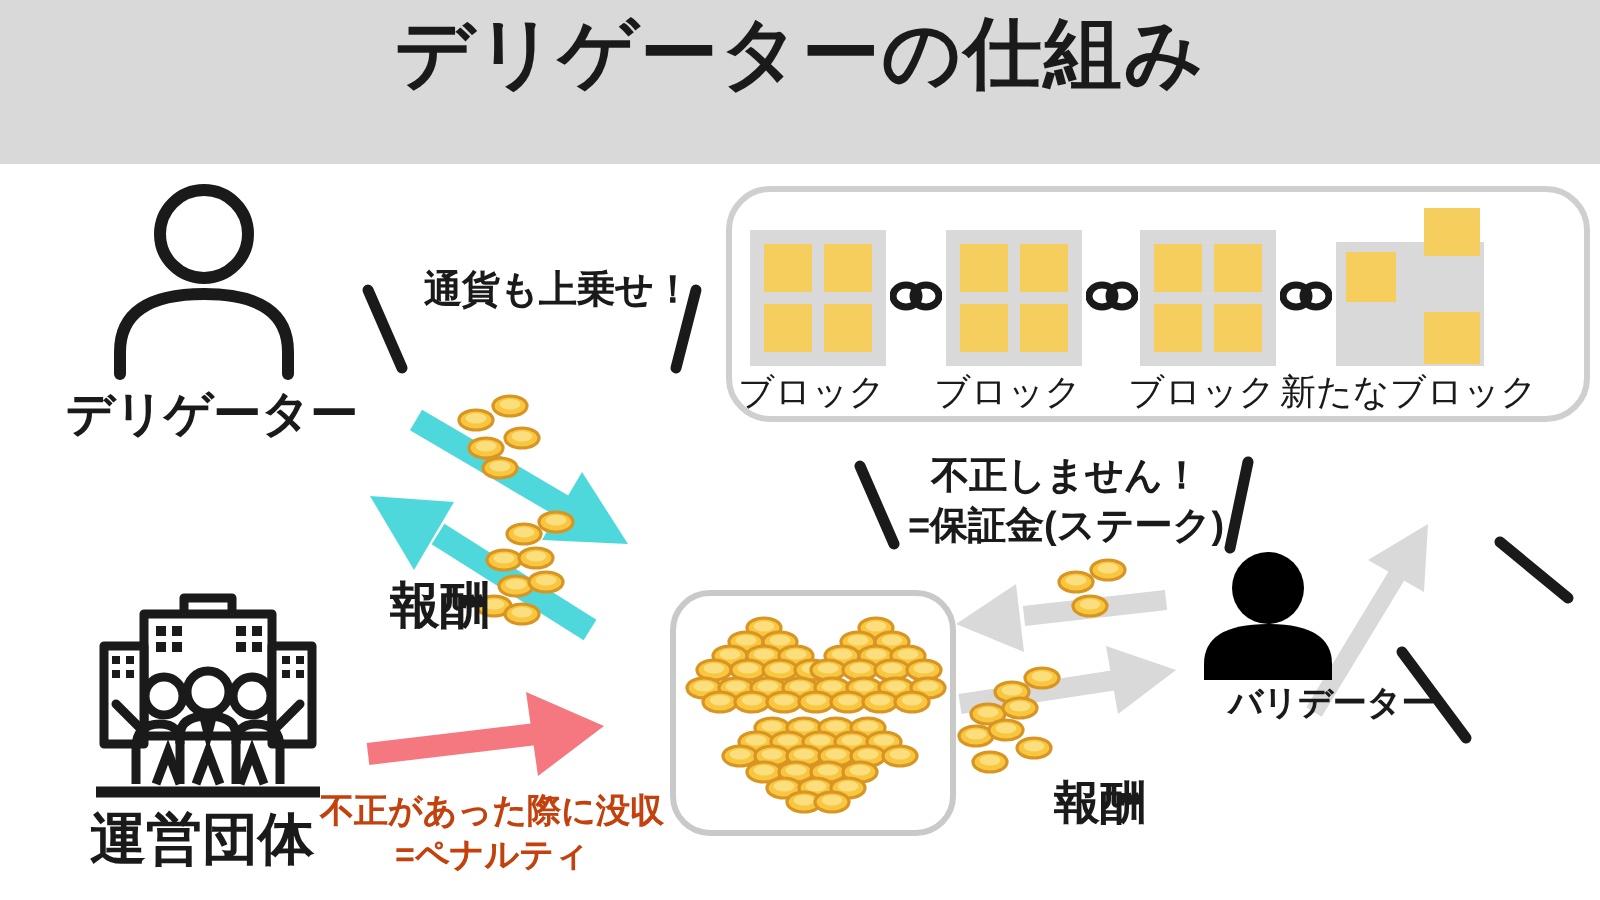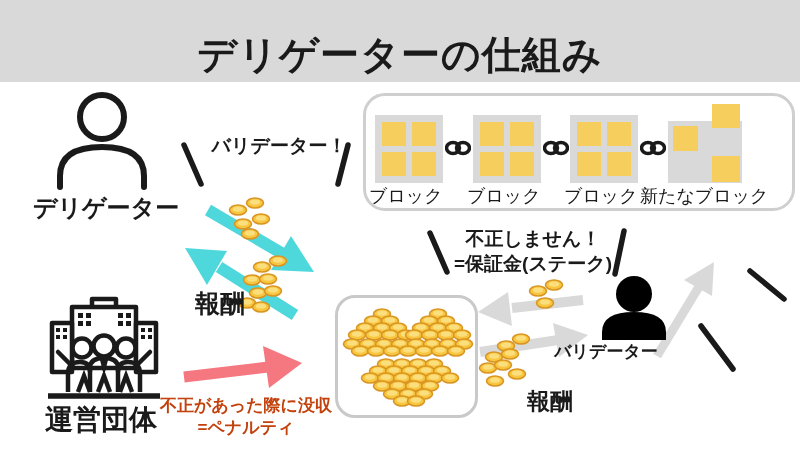--- a/index.html
+++ b/index.html
@@ -1,20 +1,20 @@
 <!DOCTYPE html>
 <html><head>
 <meta charset="utf-8">
 <style>
   html,body{margin:0;padding:0;background:#fff;}
   .stage{position:relative;width:800px;height:450px;background:#ffffff;overflow:hidden;
          font-family:"Liberation Sans","DejaVu Sans",sans-serif;color:#1a1a1a;}
   .abs{position:absolute;}
   .banner{left:0;top:0;width:800px;height:82px;background:#d9d9d9;
-          display:flex;align-items:flex-end;justify-content:center;}
+          display:flex;align-items:flex-start;justify-content:center;}
   .title{font-size:39px;font-weight:bold;letter-spacing:1px;}
   .cap{position:absolute;font-weight:bold;text-align:center;line-height:1.3;}
   
   .chain-box{left:363px;top:93px;width:426px;height:112px;background:#fff;
              border:3px solid #cfcfcf;border-radius:22px;}
   .block{position:absolute;top:19px;width:68px;height:68px;background:#d9d9d9;
          display:grid;grid-template-columns:24px 24px;grid-template-rows:24px 24px;
          gap:6px;padding:7px;box-sizing:border-box;}
   .cell{background:#f6ce5e;}
   .newblock{position:absolute;left:302px;top:25px;width:74px;height:62px;background:#d9d9d9;}
@@ -118,21 +118,21 @@
     </g>
   </svg>
 
   <svg class="abs" style="left:52px;top:90px;" width="100" height="100" viewBox="0 0 100 100">
     <circle cx="50" cy="27" r="22" fill="none" stroke="#1a1a1a" stroke-width="6"></circle>
     <path d="M8 97 L8 86 Q8 57 50 57 Q92 57 92 86 L92 97" fill="none" stroke="#1a1a1a" stroke-width="6" stroke-linecap="round"></path>
   </svg>
   <div class="cap" style="left:28px;top:192px;width:156px;font-size:24px;">デリゲーター</div>
 
   <div class="cap" style="left:203px;top:134px;width:152px;font-size:19px;">
-    <div>バリデーター！</div>
+    <div>通貨も上乗せ！</div>
   </div>
 
   <div class="abs chain-box">
     <div class="block" style="left:9px;">
       <div class="cell"></div>
         <div class="cell"></div>
       <div class="cell"></div>
         <div class="cell"></div>
     </div>
     <svg class="chain-link" style="left:79px;" viewBox="0 0 26 18">
@@ -237,21 +237,21 @@
         <use href="#coin" x="86" y="96"></use>
       <use href="#coin" x="64" y="103"></use>
         <use href="#coin" x="78" y="103"></use>
     </svg>
   </div>
 
   <svg class="abs" style="left:596px;top:274px;" width="76" height="66" viewBox="0 0 76 66">
     <circle cx="38" cy="20" r="18" fill="#000"></circle>
     <path d="M6 66 L6 58 Q6 38 38 38 Q70 38 70 58 L70 66 Z" fill="#000"></path>
   </svg>
-  <div class="cap" style="left:552px;top:341px;width:108px;font-size:17px;">バリデーター</div>
+  <div class="cap" style="left:612px;top:341px;width:108px;font-size:17px;">バリデーター</div>
 
 
   <div class="cap" style="left:518px;top:387px;width:64px;font-size:23px;">報酬</div>
 
   <svg class="abs" style="left:42px;top:296px;" width="124" height="112" viewBox="0 0 124 112">
     <g fill="#fff" stroke="#1a1a1a" stroke-width="4.5" stroke-linejoin="round">
       <rect x="50" y="3" width="24" height="10"></rect>
       <rect x="30" y="11" width="64" height="61"></rect>
       <rect x="10" y="27" width="20" height="49"></rect>
       <rect x="94" y="27" width="20" height="49"></rect>

